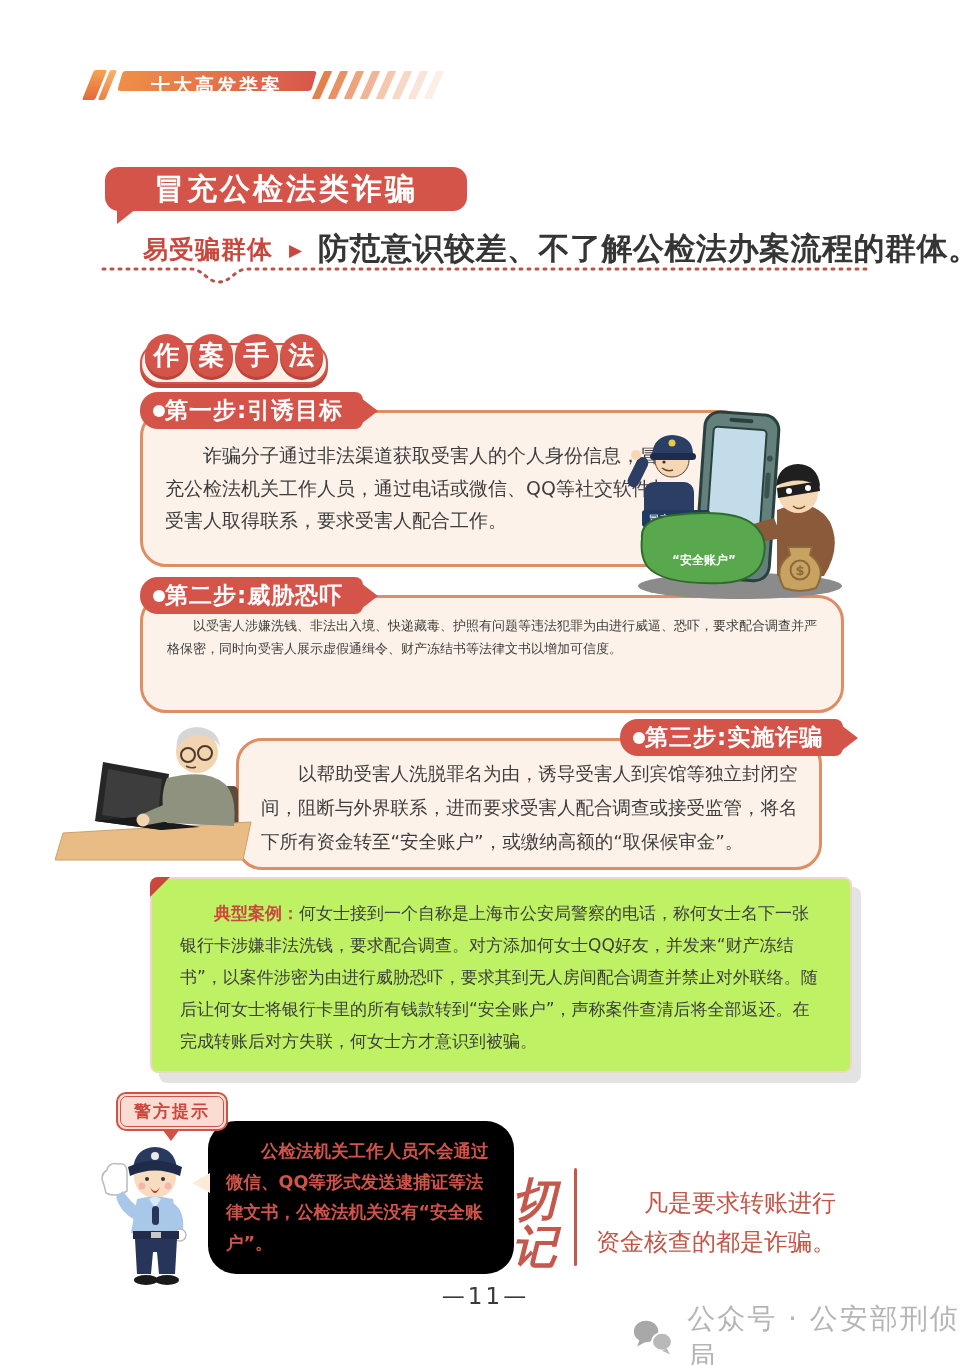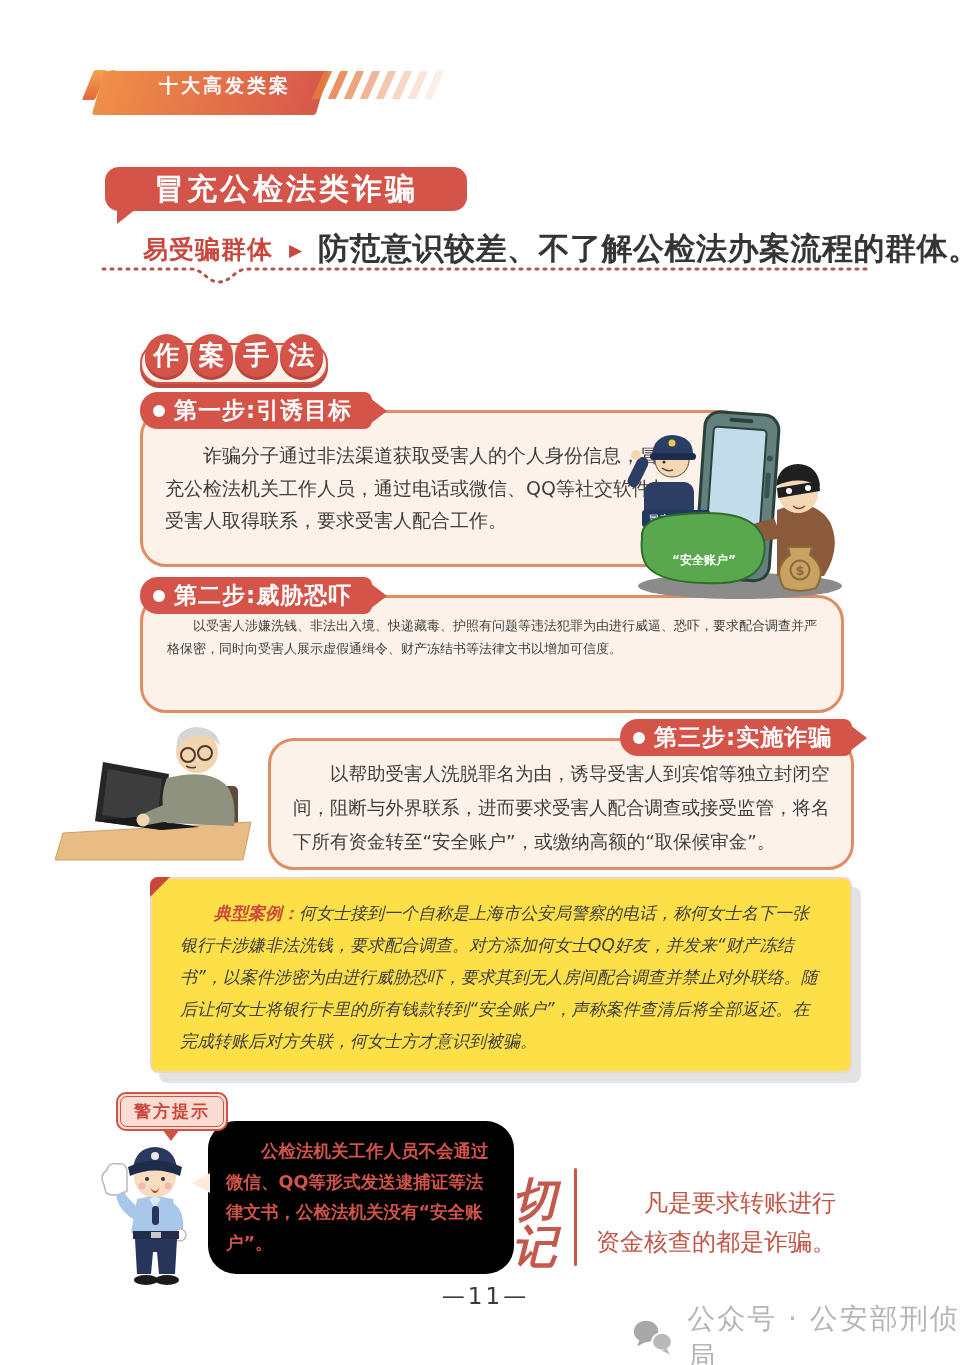--- a/index.html
+++ b/index.html
@@ -3,21 +3,21 @@
 <meta charset="utf-8">
 <style>
   html,body{margin:0;padding:0;}
   body{font-family:"DejaVu Sans","Liberation Sans",sans-serif;background:#fff;}
   .page{position:relative;width:971px;height:1365px;background:#ffffff;overflow:hidden;}
 
   
   .slash{position:absolute;top:70px;height:30px;transform:skewX(-22deg);border-radius:2px;}
   .slash1{left:88px;width:13px;background:linear-gradient(180deg,#f6a34f,#e2693c);}
   .slash2{left:104px;width:7px;background:linear-gradient(180deg,#f6b36b,#e8824a);}
-  .banner-wrap{position:absolute;left:98px;top:71px;width:194px;height:44px;padding-left:30px;}
+  .banner-wrap{position:absolute;left:120px;top:71px;width:194px;height:20px;}
   .banner-bg{position:absolute;inset:0;background:linear-gradient(90deg,#ef8f47,#d8574b);transform:skewX(-16deg);border-radius:3px;}
   .banner-text{position:relative;z-index:1;display:block;color:#fff;font-weight:bold;font-size:19px;letter-spacing:3px;line-height:28px;text-align:center;}
   .stripes{position:absolute;left:318px;top:71px;height:28px;display:flex;gap:8px;}
   .stripe{width:8px;height:28px;background:#e4793f;transform:skewX(-24deg);border-radius:1px;}
 
   
   .title-bubble{position:absolute;left:105px;top:167px;width:362px;height:44px;background:#d5544a;border-radius:14px;display:flex;align-items:center;justify-content:center;}
   .title-bubble::after{content:"";position:absolute;left:12px;bottom:-13px;width:0;height:0;border-top:15px solid #d5544a;border-right:19px solid transparent;}
   .title-text{color:#fff;font-size:30px;font-weight:bold;letter-spacing:3px;}
 
@@ -26,41 +26,41 @@
   .audience-arrow{color:#c9473d;font-size:17px;padding-top:2px;}
   .audience-text{color:#353535;font-size:31px;font-weight:bold;letter-spacing:0.5px;}
 
   
   .method-badge{position:absolute;left:140px;top:334px;width:186px;height:48px;}
   .method-pill{position:absolute;left:0;top:9px;width:184px;height:37px;background:#fdf1e8;border:2px solid #d5544a;border-radius:20px;box-shadow:0 4px 0 #c2473d;}
   .method-chars{position:absolute;left:5px;top:0;display:flex;gap:2px;}
   .method-char{width:43px;height:43px;border-radius:50%;background:#d5544a;box-shadow:0 3px 0 #b8443b;color:#fff;font-size:26px;font-weight:bold;display:flex;align-items:center;justify-content:center;}
 
   
-  .step-header{position:absolute;height:37px;background:#d5544a;border-radius:18px 8px 8px 18px;color:#fff;display:flex;align-items:center;gap:9px;padding:0 20px 0 13px;font-size:23px;font-weight:bold;z-index:6;letter-spacing:1px;}
+  .step-header{position:absolute;height:37px;background:#d5544a;border-radius:18px 8px 8px 18px;color:#fff;display:flex;align-items:center;padding:0 20px 0 13px;font-size:23px;font-weight:bold;z-index:6;letter-spacing:1px;}
   .step-header::after{content:"";position:absolute;right:-15px;top:50%;transform:translateY(-50%);border-top:13px solid transparent;border-bottom:13px solid transparent;border-left:17px solid #d5544a;}
   .bullet{width:12px;height:12px;border-radius:50%;background:#fff;flex:0 0 auto;}
   .hdr1{left:140px;top:392px;}
   .hdr2{left:140px;top:577px;}
   .hdr3{left:620px;top:719px;}
 
   .step-box{position:absolute;background:#fdf2e9;border:3px solid #de8d64;border-radius:26px;z-index:1;}
   .box1{left:140px;top:410px;width:602px;height:151px;}
   .box2{left:140px;top:595px;width:698px;height:112px;}
-  .box3{left:268px;top:738px;width:580px;height:126px;}
+  .box3{left:236px;top:738px;width:580px;height:126px;}
   .step-box p{margin:0;color:#3e3e3e;text-indent:2em;font-weight:500;}
   .box1 p{padding:26px 20px 0 22px;width:505px;font-size:19px;line-height:1.72;}
   .box2 p{padding:16px 24px 0 24px;font-size:13px;line-height:1.78;}
   .box3 p{padding:16px 20px 0 22px;font-size:18.5px;line-height:1.83;}
 
   .illu1{position:absolute;left:612px;top:398px;z-index:7;}
   .illu2{position:absolute;left:55px;top:700px;z-index:2;}
 
   
-  .case-box{position:absolute;left:150px;top:877px;width:698px;height:192px;background:#fde047;border:2px solid #f0d7c5;border-radius:8px;box-shadow:9px 10px 0 #e3e3e3;z-index:1;font-style:italic;}
+  .case-box{position:absolute;left:150px;top:877px;width:698px;height:192px;background:#bef264;border:2px solid #f0d7c5;border-radius:8px;box-shadow:9px 10px 0 #e3e3e3;z-index:1;}
   .case-box::before{content:"";position:absolute;left:-2px;top:-2px;border-top:20px solid #c9473d;border-right:20px solid transparent;border-top-left-radius:8px;}
   .case-box p{margin:0;padding:19px 28px 0 28px;font-size:17px;line-height:1.88;color:#3e3e3e;text-indent:2em;font-weight:500;}
   .case-label{color:#c9473d;font-weight:bold;}
 
   
   .tip-badge{position:absolute;left:116px;top:1092px;background:#fadcd2;border:2px solid #cf5246;border-radius:10px;padding:2px;z-index:3;}
   .tip-badge::after{content:"";position:absolute;left:44px;bottom:-12px;border-left:9px solid transparent;border-right:9px solid transparent;border-top:12px solid #cf5246;}
   .tip-badge-inner{border:1px solid #cf5246;border-radius:7px;padding:3px 13px;color:#c9473d;font-size:17px;font-weight:bold;letter-spacing:2px;}
 
   .police{position:absolute;left:92px;top:1133px;z-index:2;}

